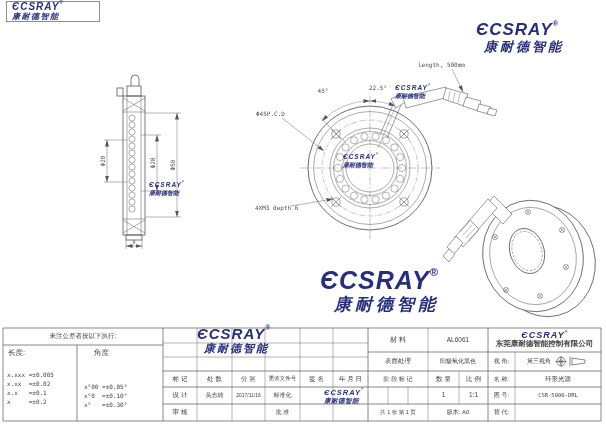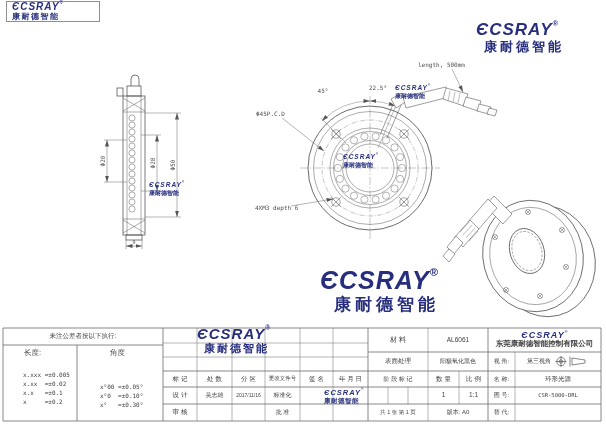--- a/index.html
+++ b/index.html
@@ -1,28 +1,28 @@
 <!DOCTYPE html>
 <html><head>
 <meta charset="utf-8">
 <style>
   html,body{margin:0;padding:0;background:#fff;}
   #sheet{position:relative;width:606px;height:424px;background:#ffffff;overflow:hidden;
          font-family:"Liberation Sans",sans-serif;color:#3c3c3c;}
   #lines{position:absolute;left:0;top:0;z-index:0;}
   .tb{position:absolute;z-index:2;display:flex;align-items:center;justify-content:center;
       text-align:center;line-height:1.05;color:#3f3f3f;}
-  .tb.left{justify-content:flex-start;text-align:left;margin-left:16px;}
+  .tb.left{justify-content:flex-start;text-align:left;}
   .mono{font-family:"DejaVu Sans Mono",monospace;white-space:pre;}
   .logo{position:absolute;z-index:3;color:#262e7d;font-weight:bold;line-height:1;white-space:nowrap;}
   .logo .row{display:flex;align-items:flex-start;}
   .logo .sw{font-style:italic;margin-right:1px;}
   .logo .nm{letter-spacing:1px;font-style:italic;}
   .logo .rg{font-size:45%;margin-top:-1px;}
-  .logo .cn{font-weight:bold;}
+  .logo .cn{font-weight:bold;font-style:italic;}
   
   .lg-box .row{font-size:10px;} .lg-box .cn{font-size:8px;letter-spacing:1.5px;margin-top:1px;}
   .lg-lg .row{font-size:17px;} .lg-lg .cn{font-size:13px;letter-spacing:3px;margin-top:2px;margin-left:8px;}
   .lg-xl .row{font-size:25px;} .lg-xl .cn{font-size:17px;letter-spacing:4px;margin-top:3px;margin-left:14px;}
   .lg-md .row{font-size:15px;} .lg-md .cn{font-size:11px;letter-spacing:2px;margin-top:2px;margin-left:7px;}
   .lg-sm .row{font-size:7.5px;} .lg-sm .cn{font-size:6.5px;letter-spacing:.5px;margin-top:1px;}
   .lg-xs .row{font-size:6.5px;} .lg-xs .cn{font-size:6px;margin-top:1px;}
   .lg-cell .row{font-size:9px;}
   #logo-box{position:absolute;left:6px;top:1px;width:92px;height:19px;border:1px solid #8f8f8f;
             z-index:2;background:#fff;}

